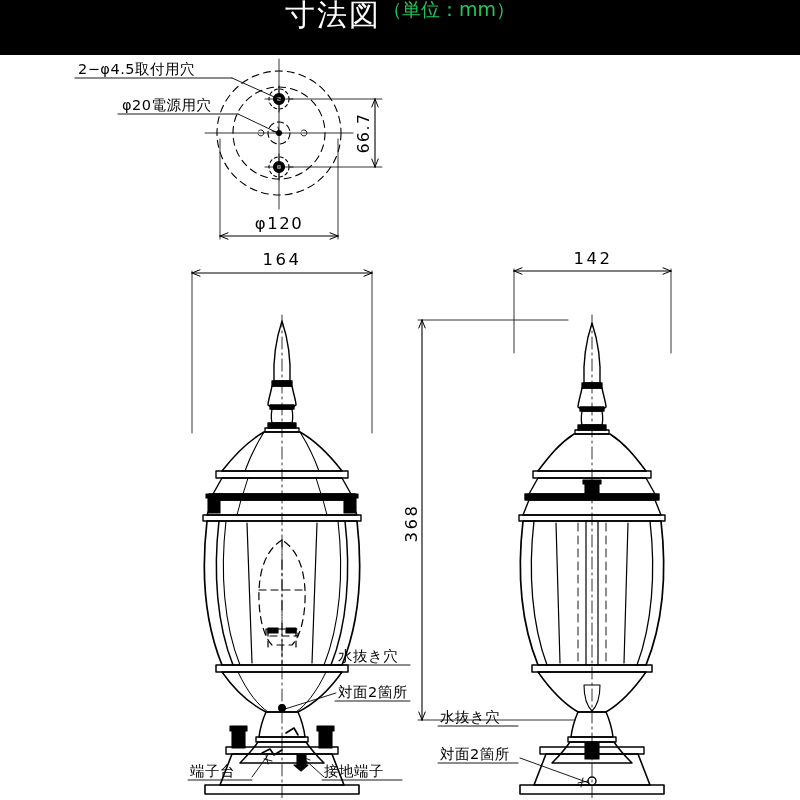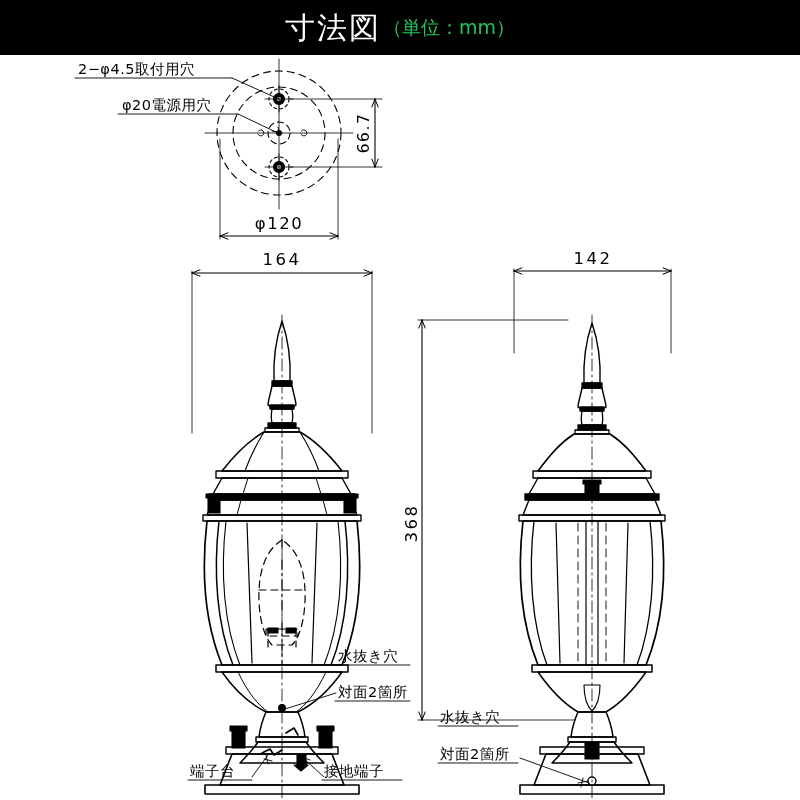--- a/index.html
+++ b/index.html
@@ -1,21 +1,21 @@
 <!DOCTYPE html>
 <html><head>
 <meta charset="utf-8">
 <style>
   html,body{margin:0;padding:0;background:#ffffff;}
   body{width:800px;height:800px;overflow:hidden;
        font-family:"DejaVu Sans","Liberation Sans",sans-serif;}
   #page{position:relative;width:800px;height:800px;background:#fff;}
   #header{position:absolute;left:0;top:0;width:800px;height:55px;background:#000;}
   #header-inner{position:absolute;left:0;top:0;width:800px;height:55px;
-    display:flex;align-items:center;justify-content:center;}
+    display:flex;align-items:flex-start;justify-content:center;}
   .title-main{color:#fff;font-size:30px;letter-spacing:2px;line-height:1;}
   .title-sub{color:#22c55e;font-size:19px;letter-spacing:0px;line-height:1;margin-left:2px;}
   #canvas{position:absolute;left:0;top:53px;width:692px;height:745px;}
   svg{display:block;}
   .lbl{font-family:"DejaVu Sans","Liberation Sans",sans-serif;fill:#000;}
 </style>
 </head>
 <body>
 
 <div id="page">

